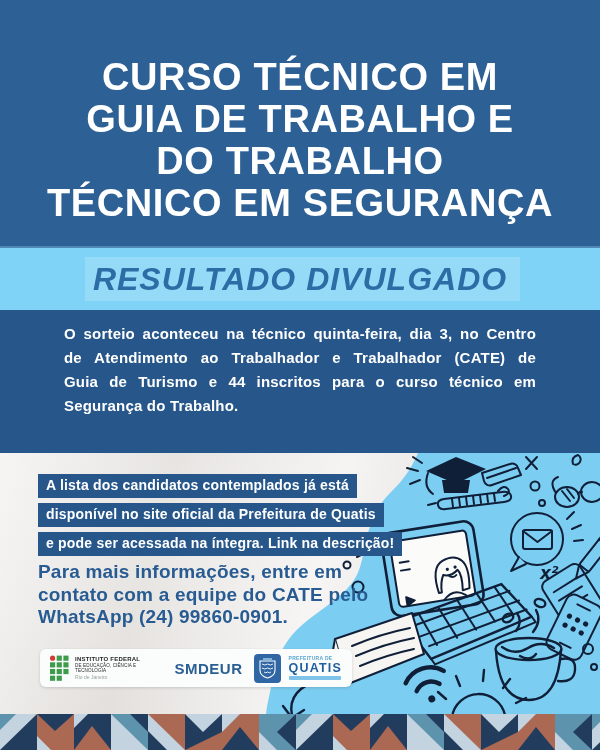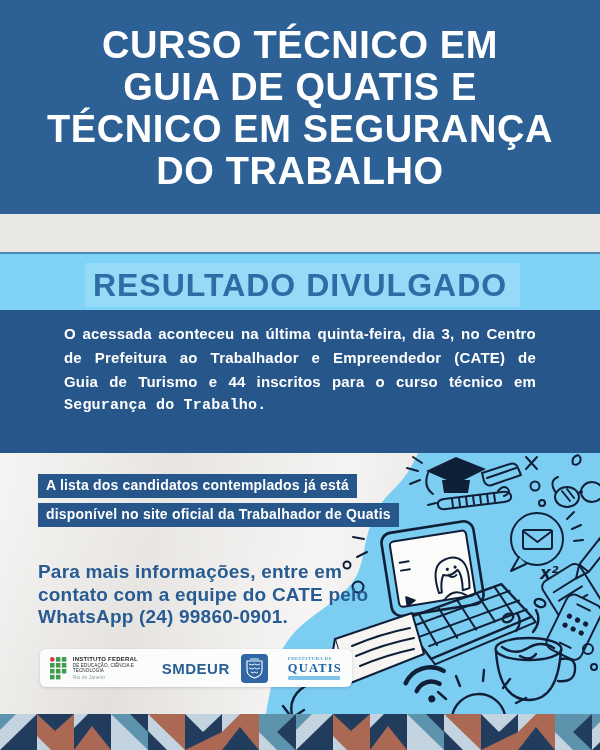--- a/index.html
+++ b/index.html
@@ -3,54 +3,54 @@
 <meta charset="utf-8">
 <style>
   html,body{margin:0;padding:0;background:#555;}
   .poster{
     position:relative;width:600px;height:750px;overflow:hidden;
     font-family:"Liberation Sans",sans-serif;margin:0 auto;
     background:#eae8e5;
   }
   
   .top-section{
-    position:absolute;left:0;top:0;width:600px;height:214px;
+    position:absolute;left:0;top:0;width:600px;height:246px;
     background:#2d6094;display:flex;flex-direction:column;
     justify-content:flex-end;padding-bottom:22px;box-sizing:border-box;
   }
   .title-line{
     color:#fff;font-weight:bold;font-size:38px;line-height:42px;
     text-align:center;letter-spacing:.6px;white-space:nowrap;
   }
   
   .banner{
-    position:absolute;left:0;top:252px;width:600px;height:64px;
+    position:absolute;left:0;top:246px;width:600px;height:64px;
     background:#7ed3f7;border-top:2px solid #4f87b5;box-sizing:border-box;
-    display:flex;align-items:center;justify-content:center;
+    display:flex;align-items:center;justify-content:center;font-style:italic;
   }
   .banner-inner{
     position:absolute;left:85px;right:80px;top:9px;bottom:9px;
     background:rgba(255,255,255,.18);
   }
   .banner-text{
     position:relative;color:#2d6ca5;font-weight:bold;font-size:32px;
     letter-spacing:1px;white-space:nowrap;
   }
   
   .navy-band{
     position:absolute;left:0;top:310px;width:600px;height:143px;
     background:#26568a;
   }
   .body-text{
     position:absolute;left:64px;top:12px;width:472px;
     color:#fff;font-weight:bold;font-size:15px;line-height:24px;
     letter-spacing:.2px;
   }
   .body-line{text-align:justify;text-align-last:justify;}
-  .body-line.last{text-align:right;text-align-last:left;font-family:Liberation Mono, monospace;}
+  .body-line.last{text-align:right;text-align-last:left;}
   
   .paper{
     position:absolute;left:0;top:453px;width:600px;height:297px;
     background-color:#eae8e5;
     background-image:
       linear-gradient(105deg, rgba(255,255,255,.55) 0%, rgba(208,203,198,.30) 26%,
         rgba(255,255,255,.50) 52%, rgba(205,200,195,.28) 78%, rgba(255,255,255,.45) 100%),
       radial-gradient(circle at 30% 25%, rgba(255,255,255,.5), transparent 45%);
   }
   .doodle-svg{position:absolute;left:240px;top:453px;}
@@ -78,48 +78,48 @@
   .if-l2{font-size:4.6px;color:#2a2a2a;margin-top:1.5px;letter-spacing:.1px;}
   .if-l3{font-size:5px;color:#97a59b;margin-top:1.5px;}
   .smdeur{
     margin-left:10px;color:#2a5f94;font-weight:bold;font-size:15px;
     letter-spacing:.5px;
   }
   .emblem{
     margin-left:11px;width:27px;height:29px;background:#2f66a3;border-radius:4px;
     display:flex;align-items:center;justify-content:center;flex-shrink:0;
   }
-  .quatis-text{margin-left:20px;line-height:1;font-family:Liberation Serif, serif;}
+  .quatis-text{margin-left:8px;line-height:1;}
   .quatis-l1{font-size:5px;font-weight:bold;color:#5aa7cf;letter-spacing:.3px;}
   .quatis-l2{font-size:12.5px;font-weight:bold;color:#1f5fa0;letter-spacing:1.2px;margin-top:1px;}
   .quatis-bar{width:52px;height:4px;background:#7fc4e8;margin-top:1.5px;border-radius:1px;}
   
   .mosaic{position:absolute;left:0;bottom:0;z-index:7;}
 </style>
 </head>
 <body>
 
 <div class="poster">
 
   <div class="top-section">
     <div class="title-line">CURSO TÉCNICO EM</div>
-    <div class="title-line">GUIA DE QUATIS E</div>
+    <div class="title-line">GUIA DE TRABALHO E</div>
+    <div class="title-line">DO TRABALHO</div>
     <div class="title-line">TÉCNICO EM SEGURANÇA</div>
-    <div class="title-line">DO TRABALHO</div>
   </div>
 
   <div class="banner">
     <div class="banner-inner"></div>
     <div class="banner-text">RESULTADO DIVULGADO</div>
   </div>
 
   <div class="navy-band">
     <div class="body-text">
-      <div class="body-line">O acessada aconteceu na última quinta-feira, dia 3, no Centro</div>
-      <div class="body-line">de Prefeitura ao Trabalhador e Empreendedor (CATE) de</div>
+      <div class="body-line">O sorteio aconteceu na técnico quinta-feira, dia 3, no Centro</div>
+      <div class="body-line">de Atendimento ao Trabalhador e Trabalhador (CATE) de</div>
       <div class="body-line">Guia de Turismo e 44 inscritos para o curso técnico em</div>
       <div class="body-line last">Segurança do Trabalho.</div>
     </div>
   </div>
 
   <div class="paper"></div>
 
   <svg class="doodle-svg" width="360" height="297" viewBox="0 0 360 297">
     <g fill="none" stroke="#101f38" stroke-width="2" stroke-linecap="round" stroke-linejoin="round">
 
@@ -249,21 +249,22 @@
         <path d="M212,264 a27,27 0 0 1 53,-2"></path>
         <path d="M206,246 l-8,-7 M220,233 l-4,-10 M243,228 l1,-11 M263,235 l7,-9 M276,250 l10,-5"></path>
       </g>
       <circle cx="348" cy="196" r="5"></circle>
       <circle cx="354" cy="214" r="3"></circle>
     </g>
   </svg>
 
   <div class="highlight-block">
     <div class="hl-line">A lista dos candidatos contemplados já está</div>
-    <div class="hl-line">disponível no site oficial da Trabalhador de Quatis</div>
+    <div class="hl-line">disponível no site oficial da Prefeitura de Quatis</div>
+    <div class="hl-line">e pode ser acessada na íntegra. Link na descrição!</div>
   </div>
 
   <div class="contact-block">
     <div class="contact-line">Para mais informações, entre em</div>
     <div class="contact-line">contato com a equipe do CATE pelo</div>
     <div class="contact-line">WhatsApp (24) 99860-0901.</div>
   </div>
 
   <div class="logo-strip">
     <svg width="20" height="27" viewBox="0 0 20 27">

